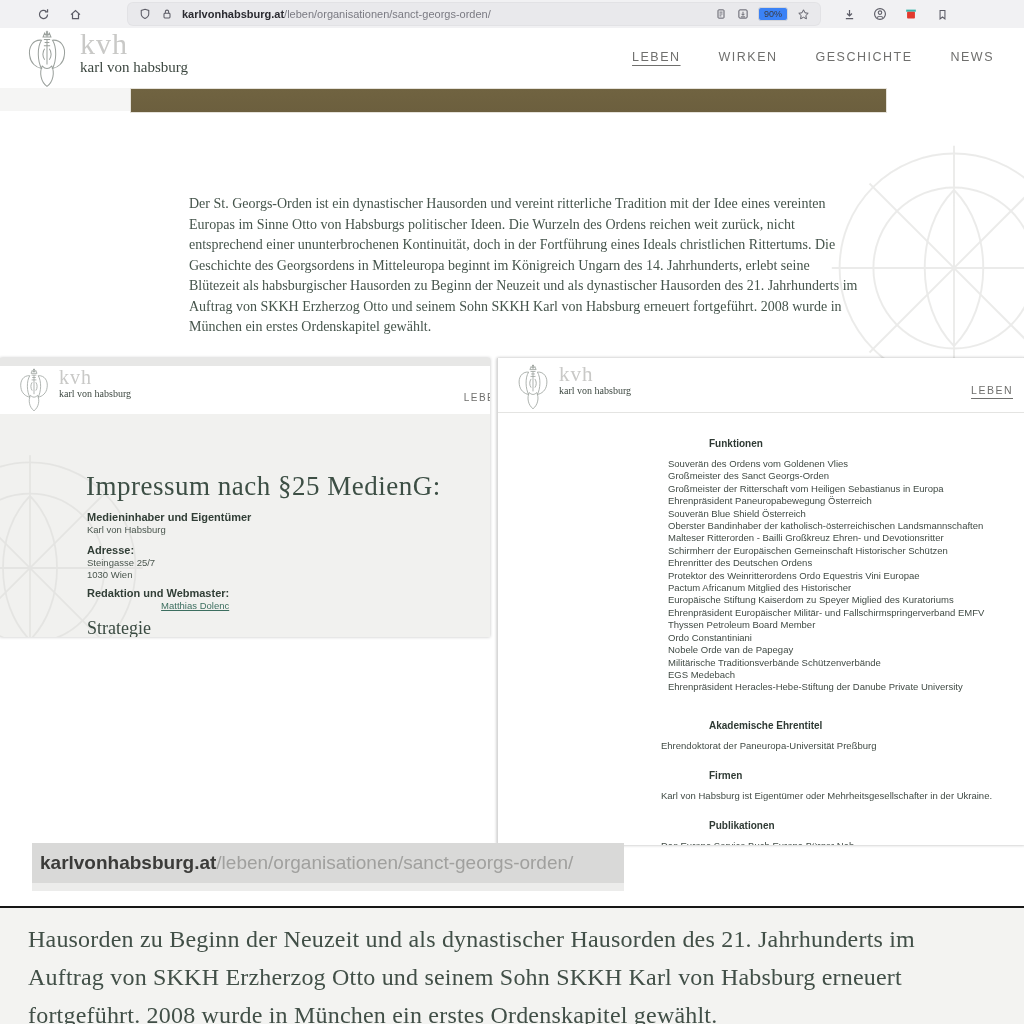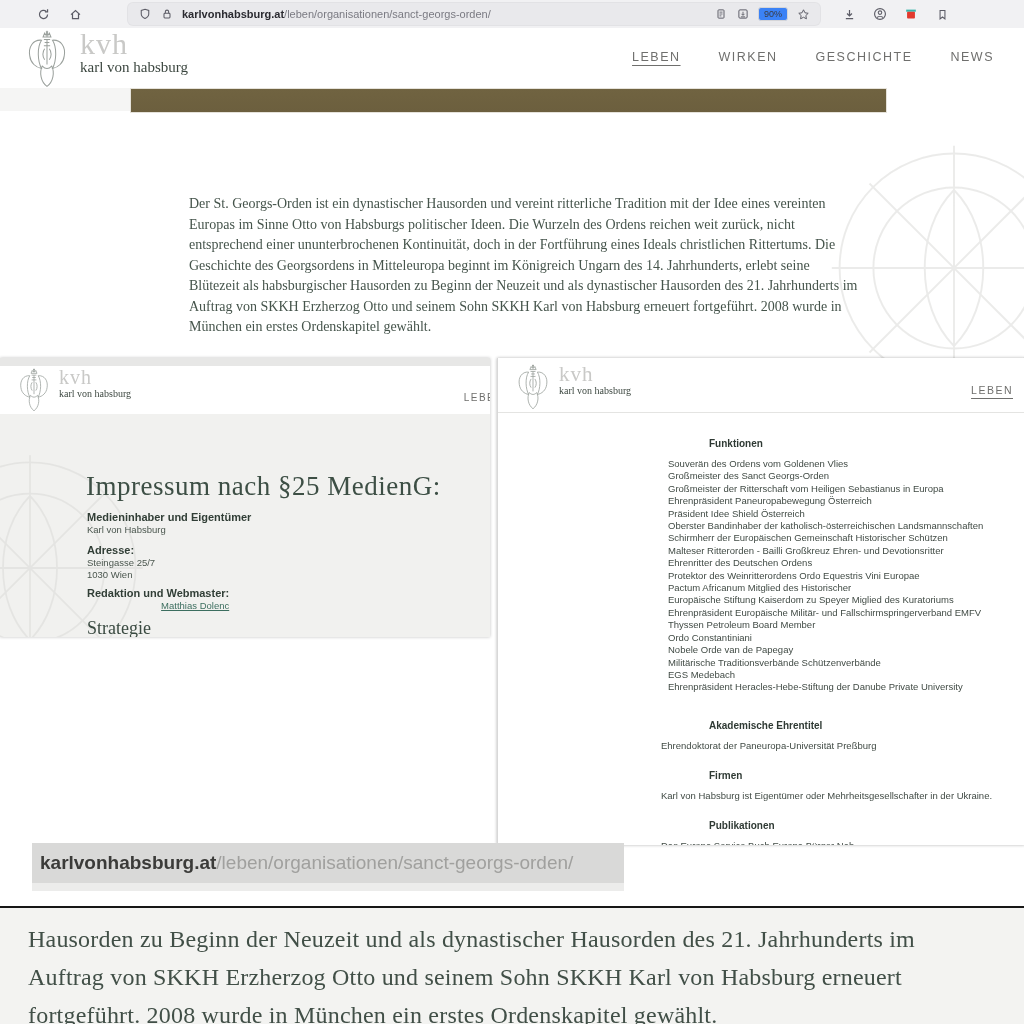--- a/index.html
+++ b/index.html
@@ -255,29 +255,29 @@
     <a id="fn-nav" class="navlink active" style="font-size:10.5px;" href="#">LEBEN</a>
   </div>
   <div id="fn-body">
     <p class="fn-heading">Funktionen</p>
     <ul class="fn-list">
 
     <li>Souverän des Ordens vom Goldenen Vlies</li>
         <li>Großmeister des Sanct Georgs-Orden</li>
         <li>Großmeister der Ritterschaft vom Heiligen Sebastianus in Europa</li>
         <li>Ehrenpräsident Paneuropabewegung Österreich</li>
-        <li>Präsident Idee Shield Österreich</li>
+        <li>Souverän Blue Shield Österreich</li>
         <li>Oberster Bandinhaber der katholisch-österreichischen Landsmannschaften</li>
+        <li>Malteser Ritterorden - Bailli Großkreuz Ehren- und Devotionsritter</li>
         <li>Schirmherr der Europäischen Gemeinschaft Historischer Schützen</li>
-        <li>Malteser Ritterorden - Bailli Großkreuz Ehren- und Devotionsritter</li>
         <li>Ehrenritter des Deutschen Ordens</li>
         <li>Protektor des Weinritterordens Ordo Equestris Vini Europae</li>
         <li>Pactum Africanum Mitglied des Historischer</li>
         <li>Europäische Stiftung Kaiserdom zu Speyer Miglied des Kuratoriums</li>
-        <li>Ehrenpräsident Europäische Militär- und Fallschirmspringerverband EMFV</li>
+        <li>Ehrenpräsident Europäischer Militär- und Fallschirmspringerverband EMFV</li>
         <li>Thyssen Petroleum Board Member</li>
         <li>Ordo Constantiniani</li>
         <li>Nobele Orde van de Papegay</li>
         <li>Militärische Traditionsverbände Schützenverbände</li>
         <li>EGS Medebach</li>
         <li>Ehrenpräsident Heracles-Hebe-Stiftung der Danube Private University</li>
       </ul>
     <div class="fn-gap"></div>
     <p class="fn-heading">Akademische Ehrentitel</p>
     <p class="fn-single">Ehrendoktorat der Paneuropa-Universität Preßburg</p>

